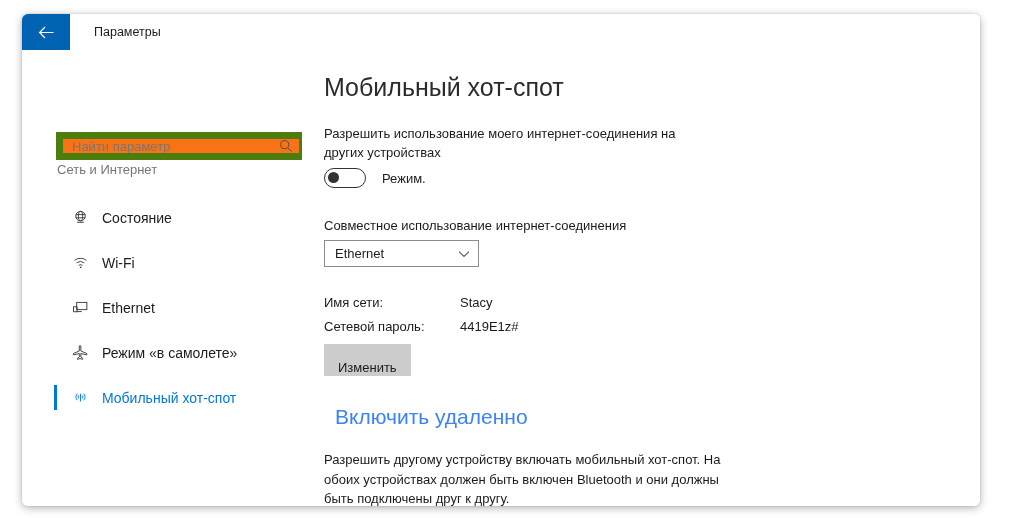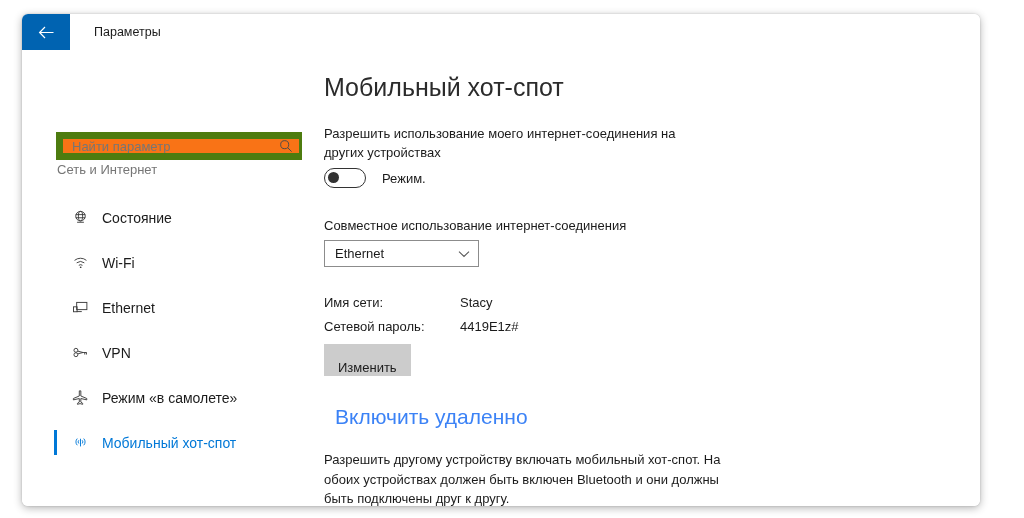--- a/index.html
+++ b/index.html
@@ -402,36 +402,20 @@
                 <rect x="5.5" y="4" width="12" height="8.5"></rect>
                 <path d="M5.5 14.8 L11.5 14.8"></path>
                 <rect x="1.8" y="9.2" width="4.2" height="5.8"></rect>
               </g>
             </svg>
           </span>
           <span class="lbl">Ethernet</span>
         </div>
 
 
-        <div class="navitem">
-          <span class="accent"></span>
-          <span class="ico">
-            <svg width="17" height="17" viewBox="0 0 20 20">
-              <g fill="none" stroke="currentColor" stroke-width="1.1">
-                <circle cx="4.6" cy="7.4" r="2.3"></circle>
-                <circle cx="4.6" cy="12.6" r="2.3"></circle>
-                <path d="M6.8 8.4 L13 10 L6.8 11.6"></path>
-                <path d="M13 10 L17.2 10"></path>
-                <path d="M15 10 L15 12.4"></path>
-                <path d="M17 10 L17 12.4"></path>
-              </g>
-            </svg>
-          </span>
-          <span class="lbl">VPN</span>
-        </div>
 
         <div class="navitem">
           <span class="accent"></span>
           <span class="ico">
             <svg width="17" height="17" viewBox="0 0 20 20">
               <path d="M8.6 2.2 L10.4 2.2 L10.4 8.2 L17.4 11.2 L17.4 12.8 L10.4 11.2 L10.4 15.4 L12.6 16.9 L12.6 18 L9.5 17.2 L6.4 18 L6.4 16.9 L8.6 15.4 L8.6 11.2 L1.6 12.8 L1.6 11.2 L8.6 8.2 Z" fill="none" stroke="currentColor" stroke-width="1.1" stroke-linejoin="round"></path>
             </svg>
           </span>
           <span class="lbl">Режим «в самолете»</span>
         </div>

